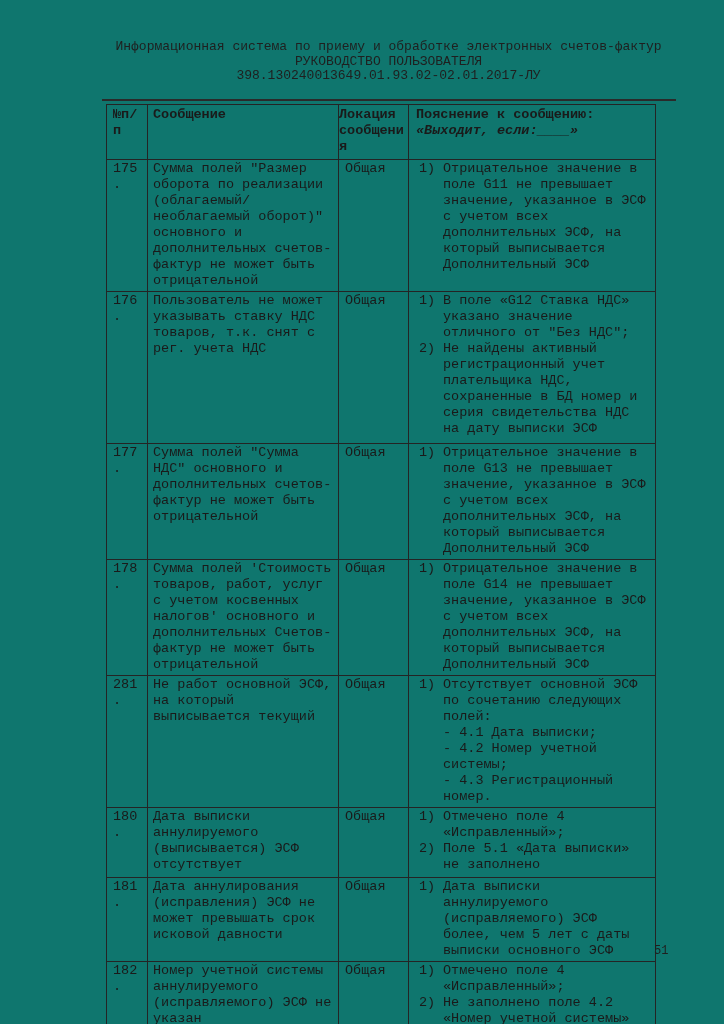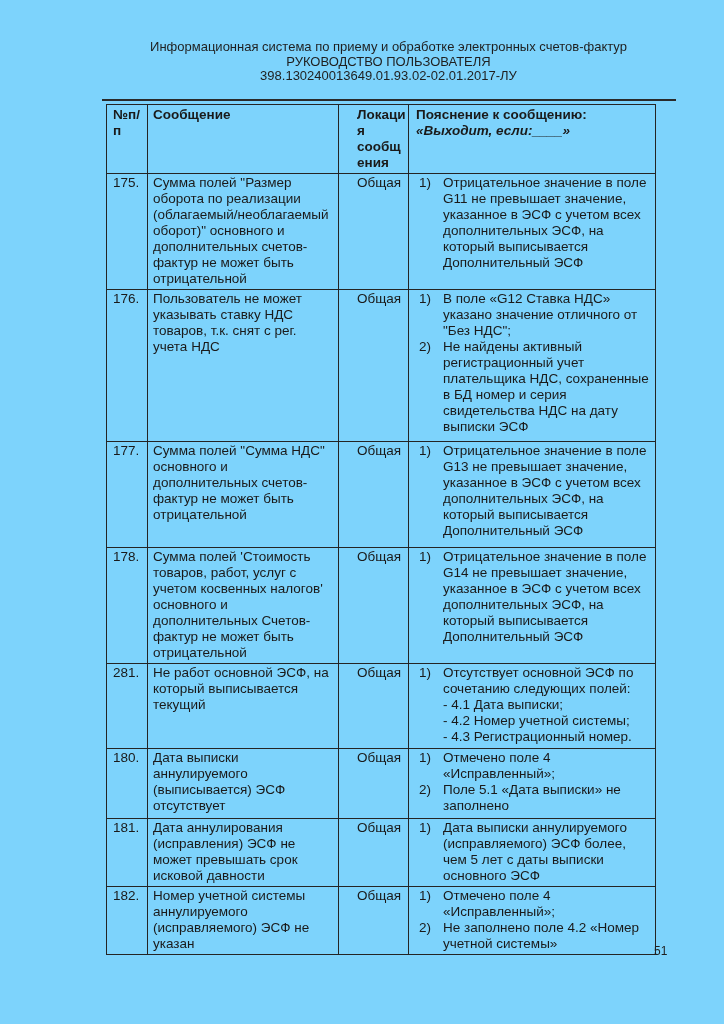--- a/index.html
+++ b/index.html
@@ -1,21 +1,21 @@
 <!DOCTYPE html>
 <html><head>
 <meta charset="utf-8">
 <style>
   html, body { margin: 0; padding: 0; background: #ffffff; }
   .page {
     position: relative;
     width: 724px;
     height: 1024px;
-    background: #7dd3fc;
-    font-family: Liberation Sans, sans-serif;
+    background: #0f766e;
+    font-family: Liberation Mono, monospace;
     color: #1a1a1a;
     overflow: hidden;
   }
   .doc-header {
     position: absolute;
     left: 102px;
     top: 40px;
     width: 573px;
     text-align: center;
     font-size: 13px;
@@ -46,25 +46,25 @@
     word-wrap: break-word;
     padding: 1px 4px 2px 5px;
   }
   .msg-table thead tr { height: 55px; }
   .msg-table th {
     text-align: left;
     font-weight: bold;
     padding-top: 2px;
   }
   th.col-num { padding-left: 6px; padding-right: 7px; }
-  th.col-loc { padding-left: 18px; padding-right: 2px; }
+  th.col-loc { padding-left: 0; padding-right: 2px; }
   th.col-exp { padding-left: 7px; }
   .exp-subtitle { font-style: italic; font-weight: bold; }
   td.cell-num { padding-left: 6px; padding-right: 2px; }
-  td.cell-loc { padding-left: 18px; padding-right: 2px; }
+  td.cell-loc { padding-left: 6px; padding-right: 2px; }
   td.cell-exp { padding-left: 10px; padding-right: 4px; }
   .exp-item { display: flex; }
   .exp-marker { flex: none; width: 24px; }
   .exp-text { flex: 1; white-space: pre-line; }
   #table-body tr:nth-child(1) { height: 95px; }
   #table-body tr:nth-child(2) { height: 152px; }
   #table-body tr:nth-child(3) { height: 106px; }
   #table-body tr:nth-child(4) { height: 112px; }
   #table-body tr:nth-child(5) { height: 85px; }
   #table-body tr:nth-child(6) { height: 70px; }

